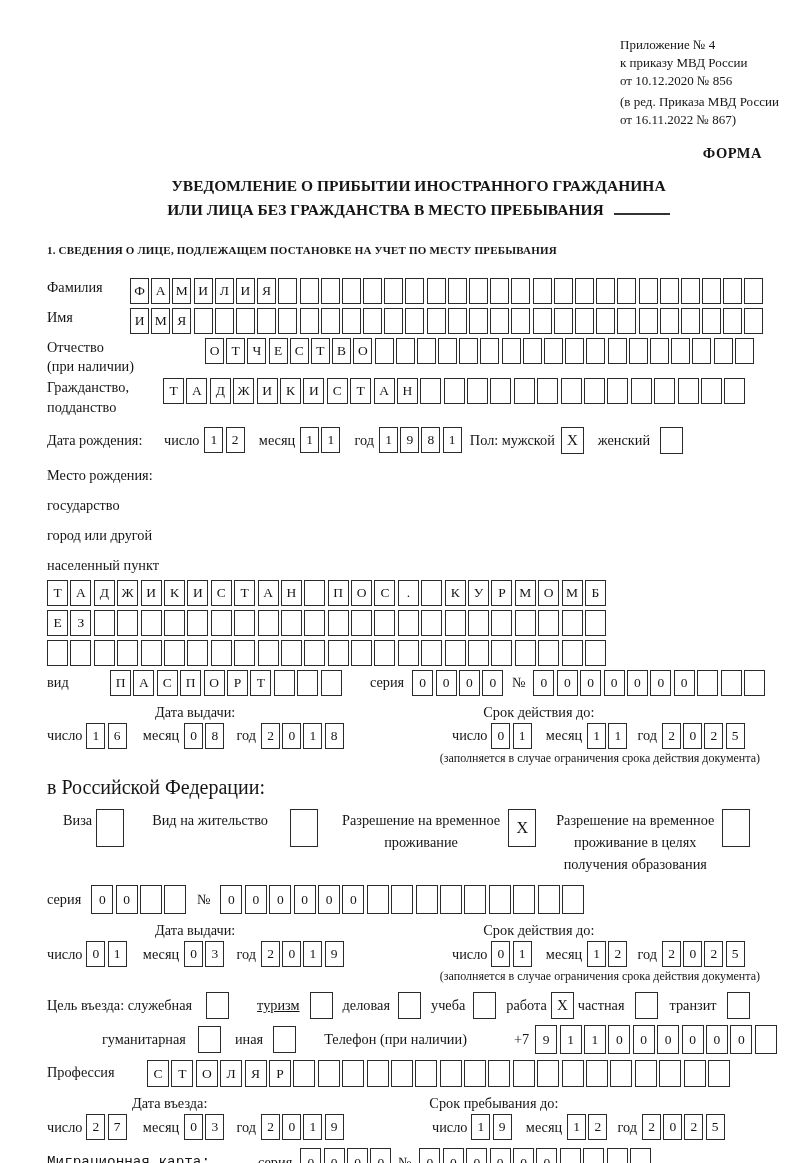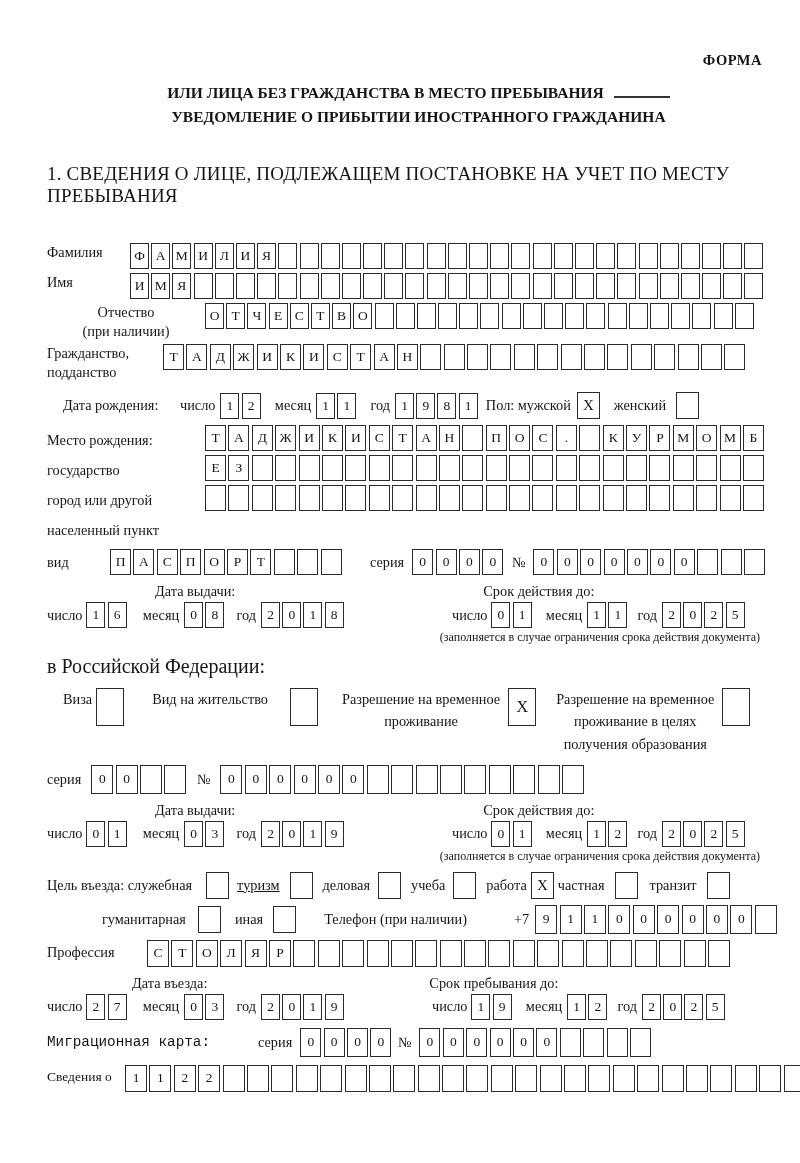--- a/index.html
+++ b/index.html
@@ -7,21 +7,21 @@
   .page {
     width:800px; height:1163px; overflow:hidden; position:relative;
     font-family:"Liberation Serif", serif; color:#151515;
     padding:36px 10px 10px 47px; background:#ffffff;
   }
   .hdr-block { margin-left:573px; font-size:13px; line-height:1.38; }
   .hdr-block .amend { margin-top:3px; }
   .forma { text-align:right; padding-right:28px; font-weight:bold; font-size:14.5px; margin-top:16px; letter-spacing:.5px; }
   .title { text-align:center; font-weight:bold; font-size:15.5px; line-height:1.55; margin-top:12px; }
   .title-underline { display:inline-block; width:56px; border-bottom:2px solid #333; height:1em; margin-left:10px; }
-  .sec-heading { font-weight:normal; font-size:19px; margin-top:34px; letter-spacing:.2px; }
+  .sec-heading { font-weight:bold; font-size:11px; margin-top:22px; letter-spacing:.2px; }
 
   .row { display:flex; align-items:flex-start; margin-top:4px; }
   .flabel { font-size:14.3px; line-height:1.35; flex:none; }
   .boxes { display:flex; flex:none; }
   .cell {
     display:inline-flex; align-items:center; justify-content:center;
     width:19px; height:26px; border:1.6px solid #2b2b2b; margin-right:2.2px;
     font-size:13.5px; flex:none; background:#fff;
   }
   .boxes.w21 .cell { width:21px; margin-right:2.4px; }
@@ -45,31 +45,38 @@
   .opt { display:flex; align-items:flex-start; flex:none; }
   .opt .lines { text-align:center; font-size:14.3px; line-height:1.55; }
   .opt .chk { margin-left:8px; }
   .center-bold { text-align:center; font-weight:bold; font-size:14px; margin-top:6px; }
 </style>
 </head>
 <body>
 
 <div class="page">
 
+  <div class="hdr-block">
+    <div>Приложение № 4</div>
+    <div>к приказу МВД России</div>
+    <div>от 10.12.2020 № 856</div>
+    <div class="amend">(в ред. Приказа МВД России</div>
+    <div>от 16.11.2022 № 867)</div>
+  </div>
 
   <div class="forma">ФОРМА</div>
 
   <div class="title">
+    <div>УВЕДОМЛЕНИЕ О ПРИБЫТИИ ИНОСТРАННОГО ГРАЖДАНИНА</div>
     <div><span>ИЛИ ЛИЦА БЕЗ ГРАЖДАНСТВА В МЕСТО ПРЕБЫВАНИЯ</span><span class="title-underline"></span></div>
-    <div>УВЕДОМЛЕНИЕ О ПРИБЫТИИ ИНОСТРАННОГО ГРАЖДАНИНА</div>
   </div>
 
   <div class="sec-heading">1. СВЕДЕНИЯ О ЛИЦЕ, ПОДЛЕЖАЩЕМ ПОСТАНОВКЕ НА УЧЕТ ПО МЕСТУ ПРЕБЫВАНИЯ</div>
 
-  <div class="row" style="margin-top:36px;">
+  <div class="row" style="margin-top:22px;">
     <span class="flabel" style="width:83px;">Фамилия</span>
     <span class="boxes">
         <span class="cell">Ф</span>
         <span class="cell">А</span>
         <span class="cell">М</span>
         <span class="cell">И</span>
         <span class="cell">Л</span>
         <span class="cell">И</span>
         <span class="cell">Я</span>
         <span class="cell"></span>
@@ -128,21 +135,21 @@
         <span class="cell"></span>
         <span class="cell"></span>
         <span class="cell"></span>
         <span class="cell"></span>
         <span class="cell"></span>
         <span class="cell"></span>
       </span>
   </div>
 
   <div class="row">
-    <span class="flabel" style="width:158px;text-align:center;">
+    <span class="flabel" style="width:158px;">
       <span>Отчество</span><br><span>(при наличии)</span>
     </span>
     <span class="boxes">
         <span class="cell">О</span>
         <span class="cell">Т</span>
         <span class="cell">Ч</span>
         <span class="cell">Е</span>
         <span class="cell">С</span>
         <span class="cell">Т</span>
         <span class="cell">В</span>
@@ -194,21 +201,21 @@
         <span class="cell"></span>
         <span class="cell"></span>
         <span class="cell"></span>
         <span class="cell"></span>
         <span class="cell"></span>
         <span class="cell"></span>
         <span class="cell"></span>
       </span>
   </div>
 
-  <div class="row dg" style="margin-top:10px;margin-left:16px;">
+  <div class="row dg" style="margin-top:10px;">
     <span class="flabel" style="width:112px;">Дата рождения:</span>
     <span class="grp">
         <span class="flabel" style="margin-right:5px;">число</span>
         <span class="boxes">
           <span class="cell">1</span>
           <span class="cell">2</span>
         </span>
       </span>
     <span class="grp">
         <span class="flabel" style="margin-right:5px;">месяц</span>
@@ -225,21 +232,21 @@
           <span class="cell">8</span>
           <span class="cell">1</span>
         </span>
       </span>
     <span class="flabel" style="margin-right:6px;text-align:right;">Пол: мужской</span>
     <span class="chk sm">Х</span>
     <span class="flabel" style="margin:0 10px 0 14px;">женский</span>
     <span class="chk sm"></span>
   </div>
 
-  <div class="row" style="margin-top:6px;">
+  <div class="row" style="margin-top:6px;flex-direction:column;">
     <span class="flabel" style="width:158px; line-height:2.1;">
       <span>Место рождения:</span><br>
       <span>государство</span><br>
       <span>город или другой</span><br>
       <span>населенный пункт</span>
     </span>
     <span class="stack" style="gap:4px;">
       <span class="boxes w21">
           <span class="cell">Т</span>
           <span class="cell">А</span>
@@ -502,21 +509,21 @@
           <span class="cell">2</span>
           <span class="cell">5</span>
         </span>
     </span>
   </div>
   <div class="note">(заполняется в случае ограничения срока действия документа)</div>
 
   <div class="row dg" style="margin-top:8px;">
     <span class="flabel" style="margin-right:14px;">Цель въезда: служебная</span>
     <span class="chk sm"></span>
-    <span class="flabel" style="margin:0 10px 0 8px;text-decoration:underline;">туризм</span>
+    <span class="flabel" style="margin:0 10px 0 28px;text-decoration:underline;">туризм</span>
     <span class="chk sm"></span>
     <span class="flabel" style="margin:0 8px 0 10px;">деловая</span>
     <span class="chk sm"></span>
     <span class="flabel" style="margin:0 8px 0 10px;">учеба</span>
     <span class="chk sm"></span>
     <span class="flabel" style="margin:0 4px 0 10px;">работа</span>
     <span class="chk sm">Х</span>
     <span class="flabel" style="margin:0 10px 0 4px;">частная</span>
     <span class="chk sm"></span>
     <span class="flabel" style="margin:0 10px 0 12px;">транзит</span>

